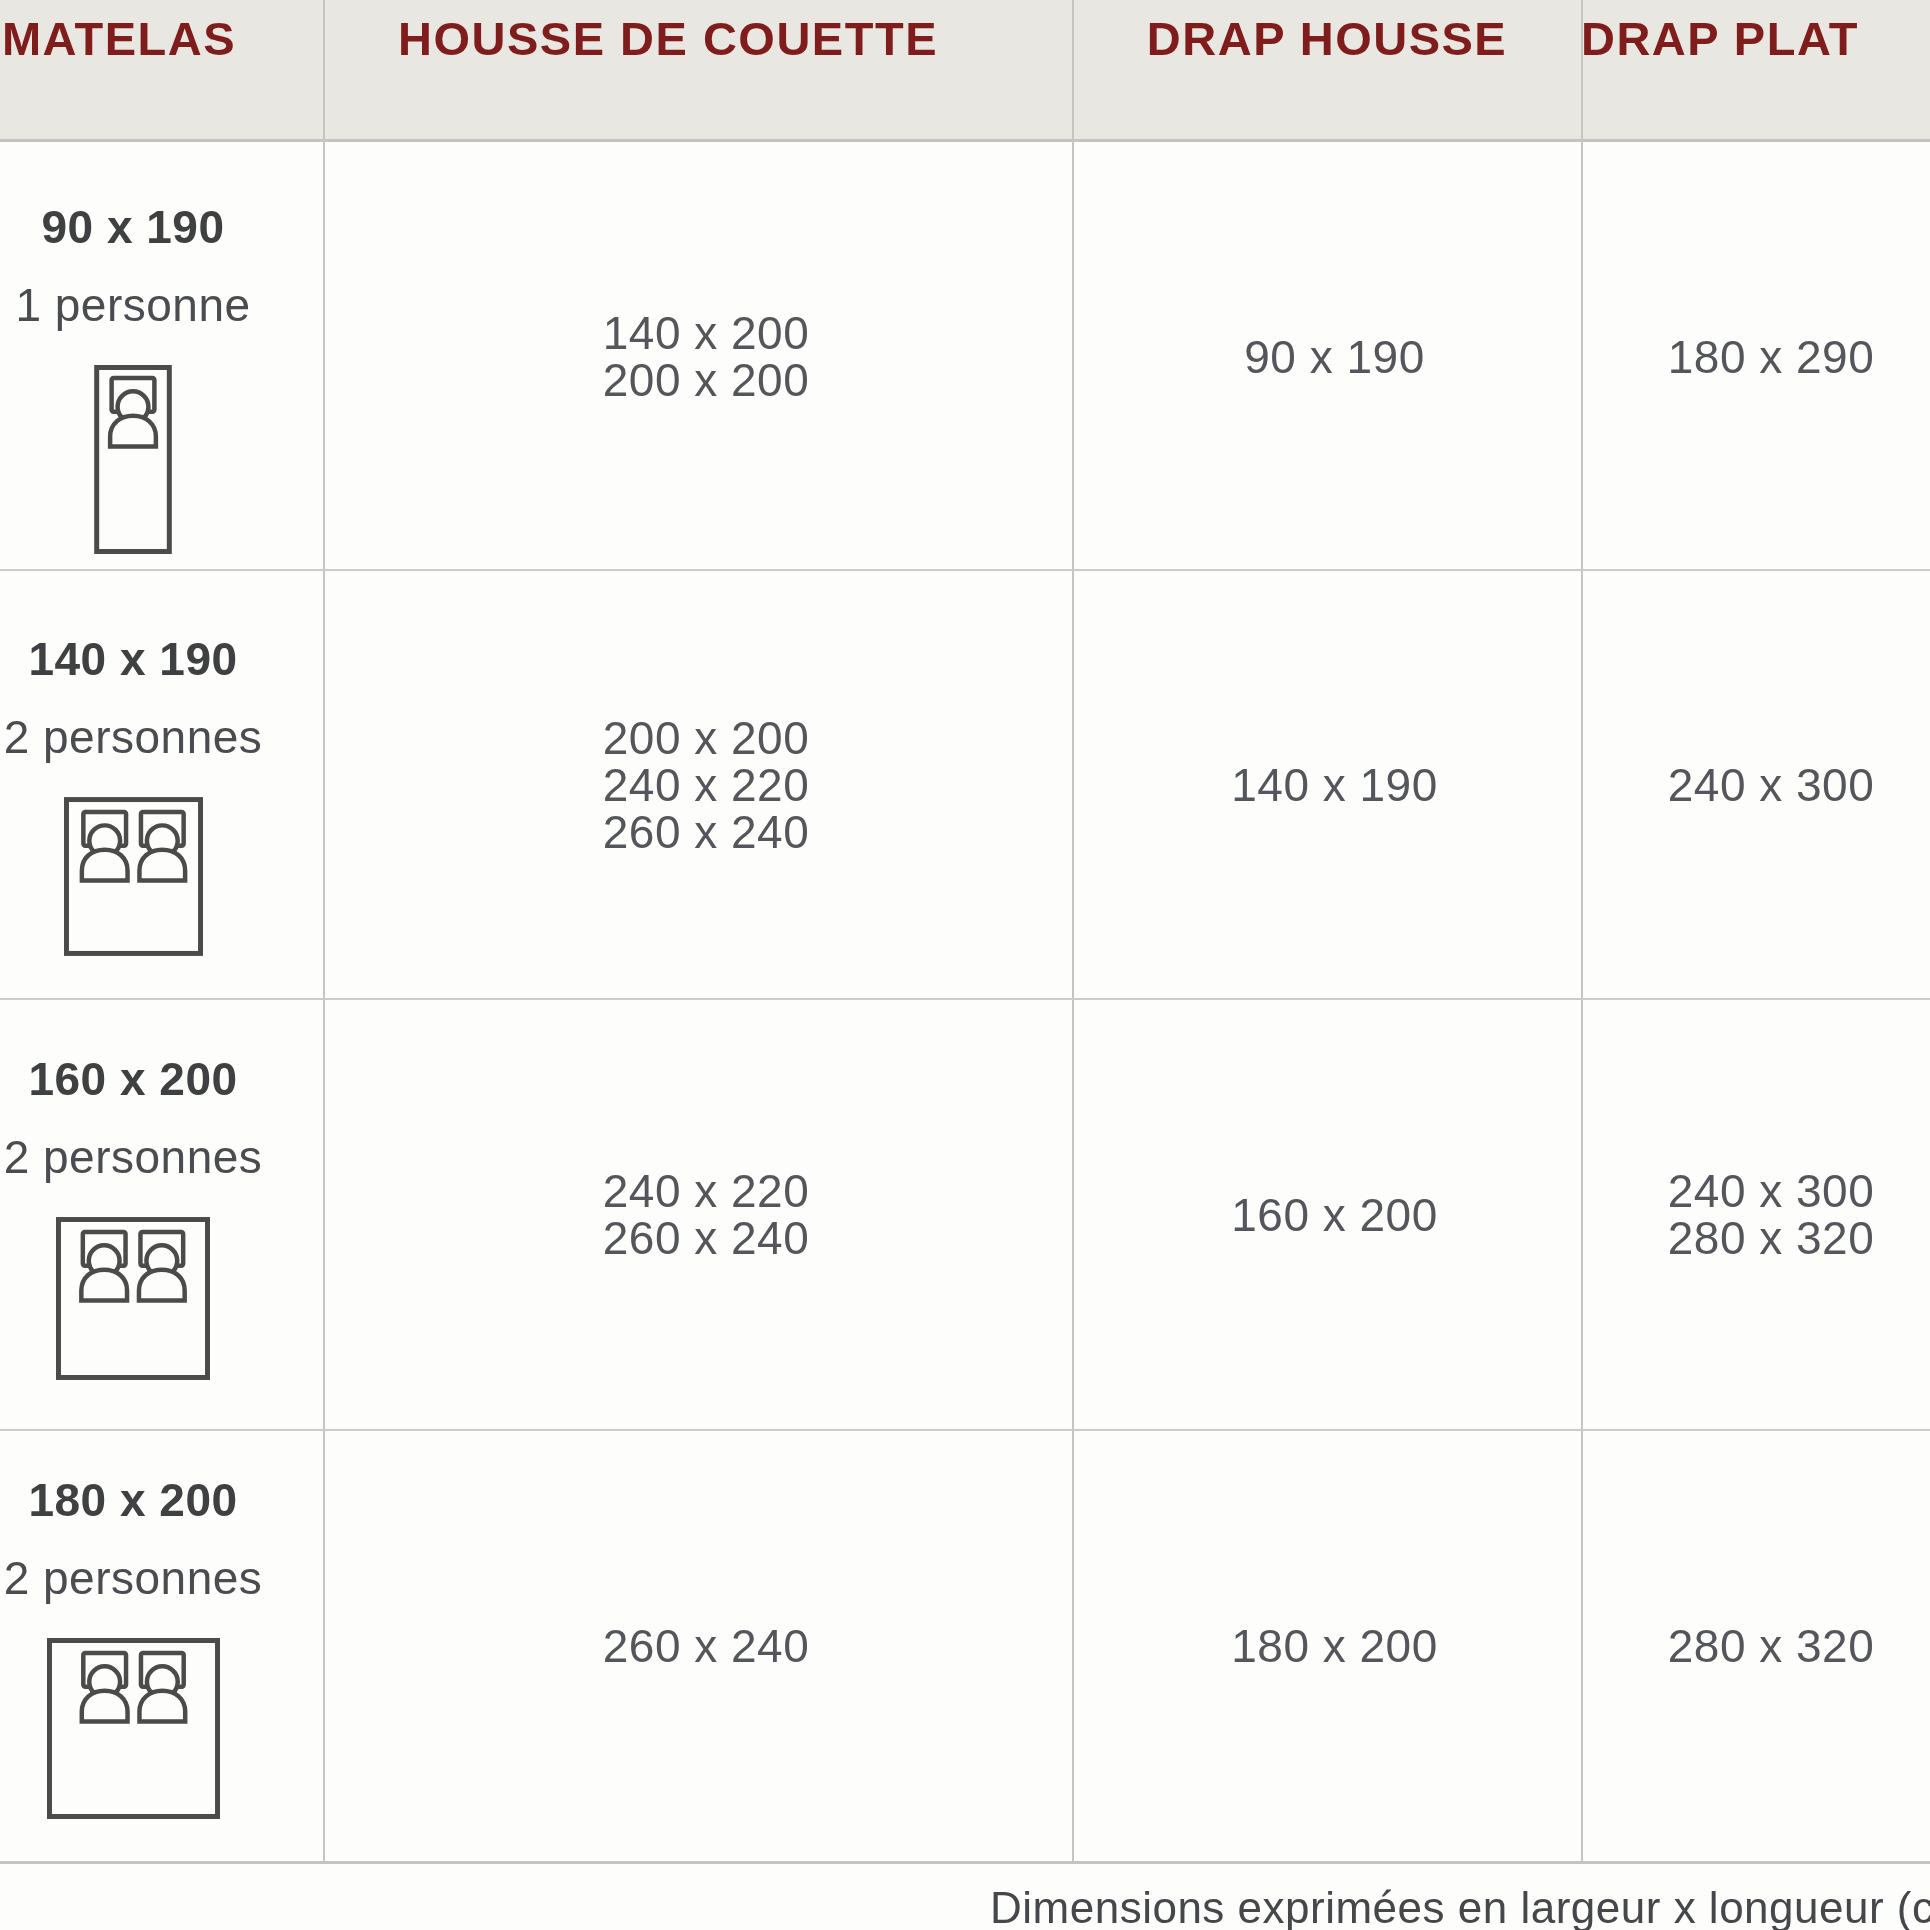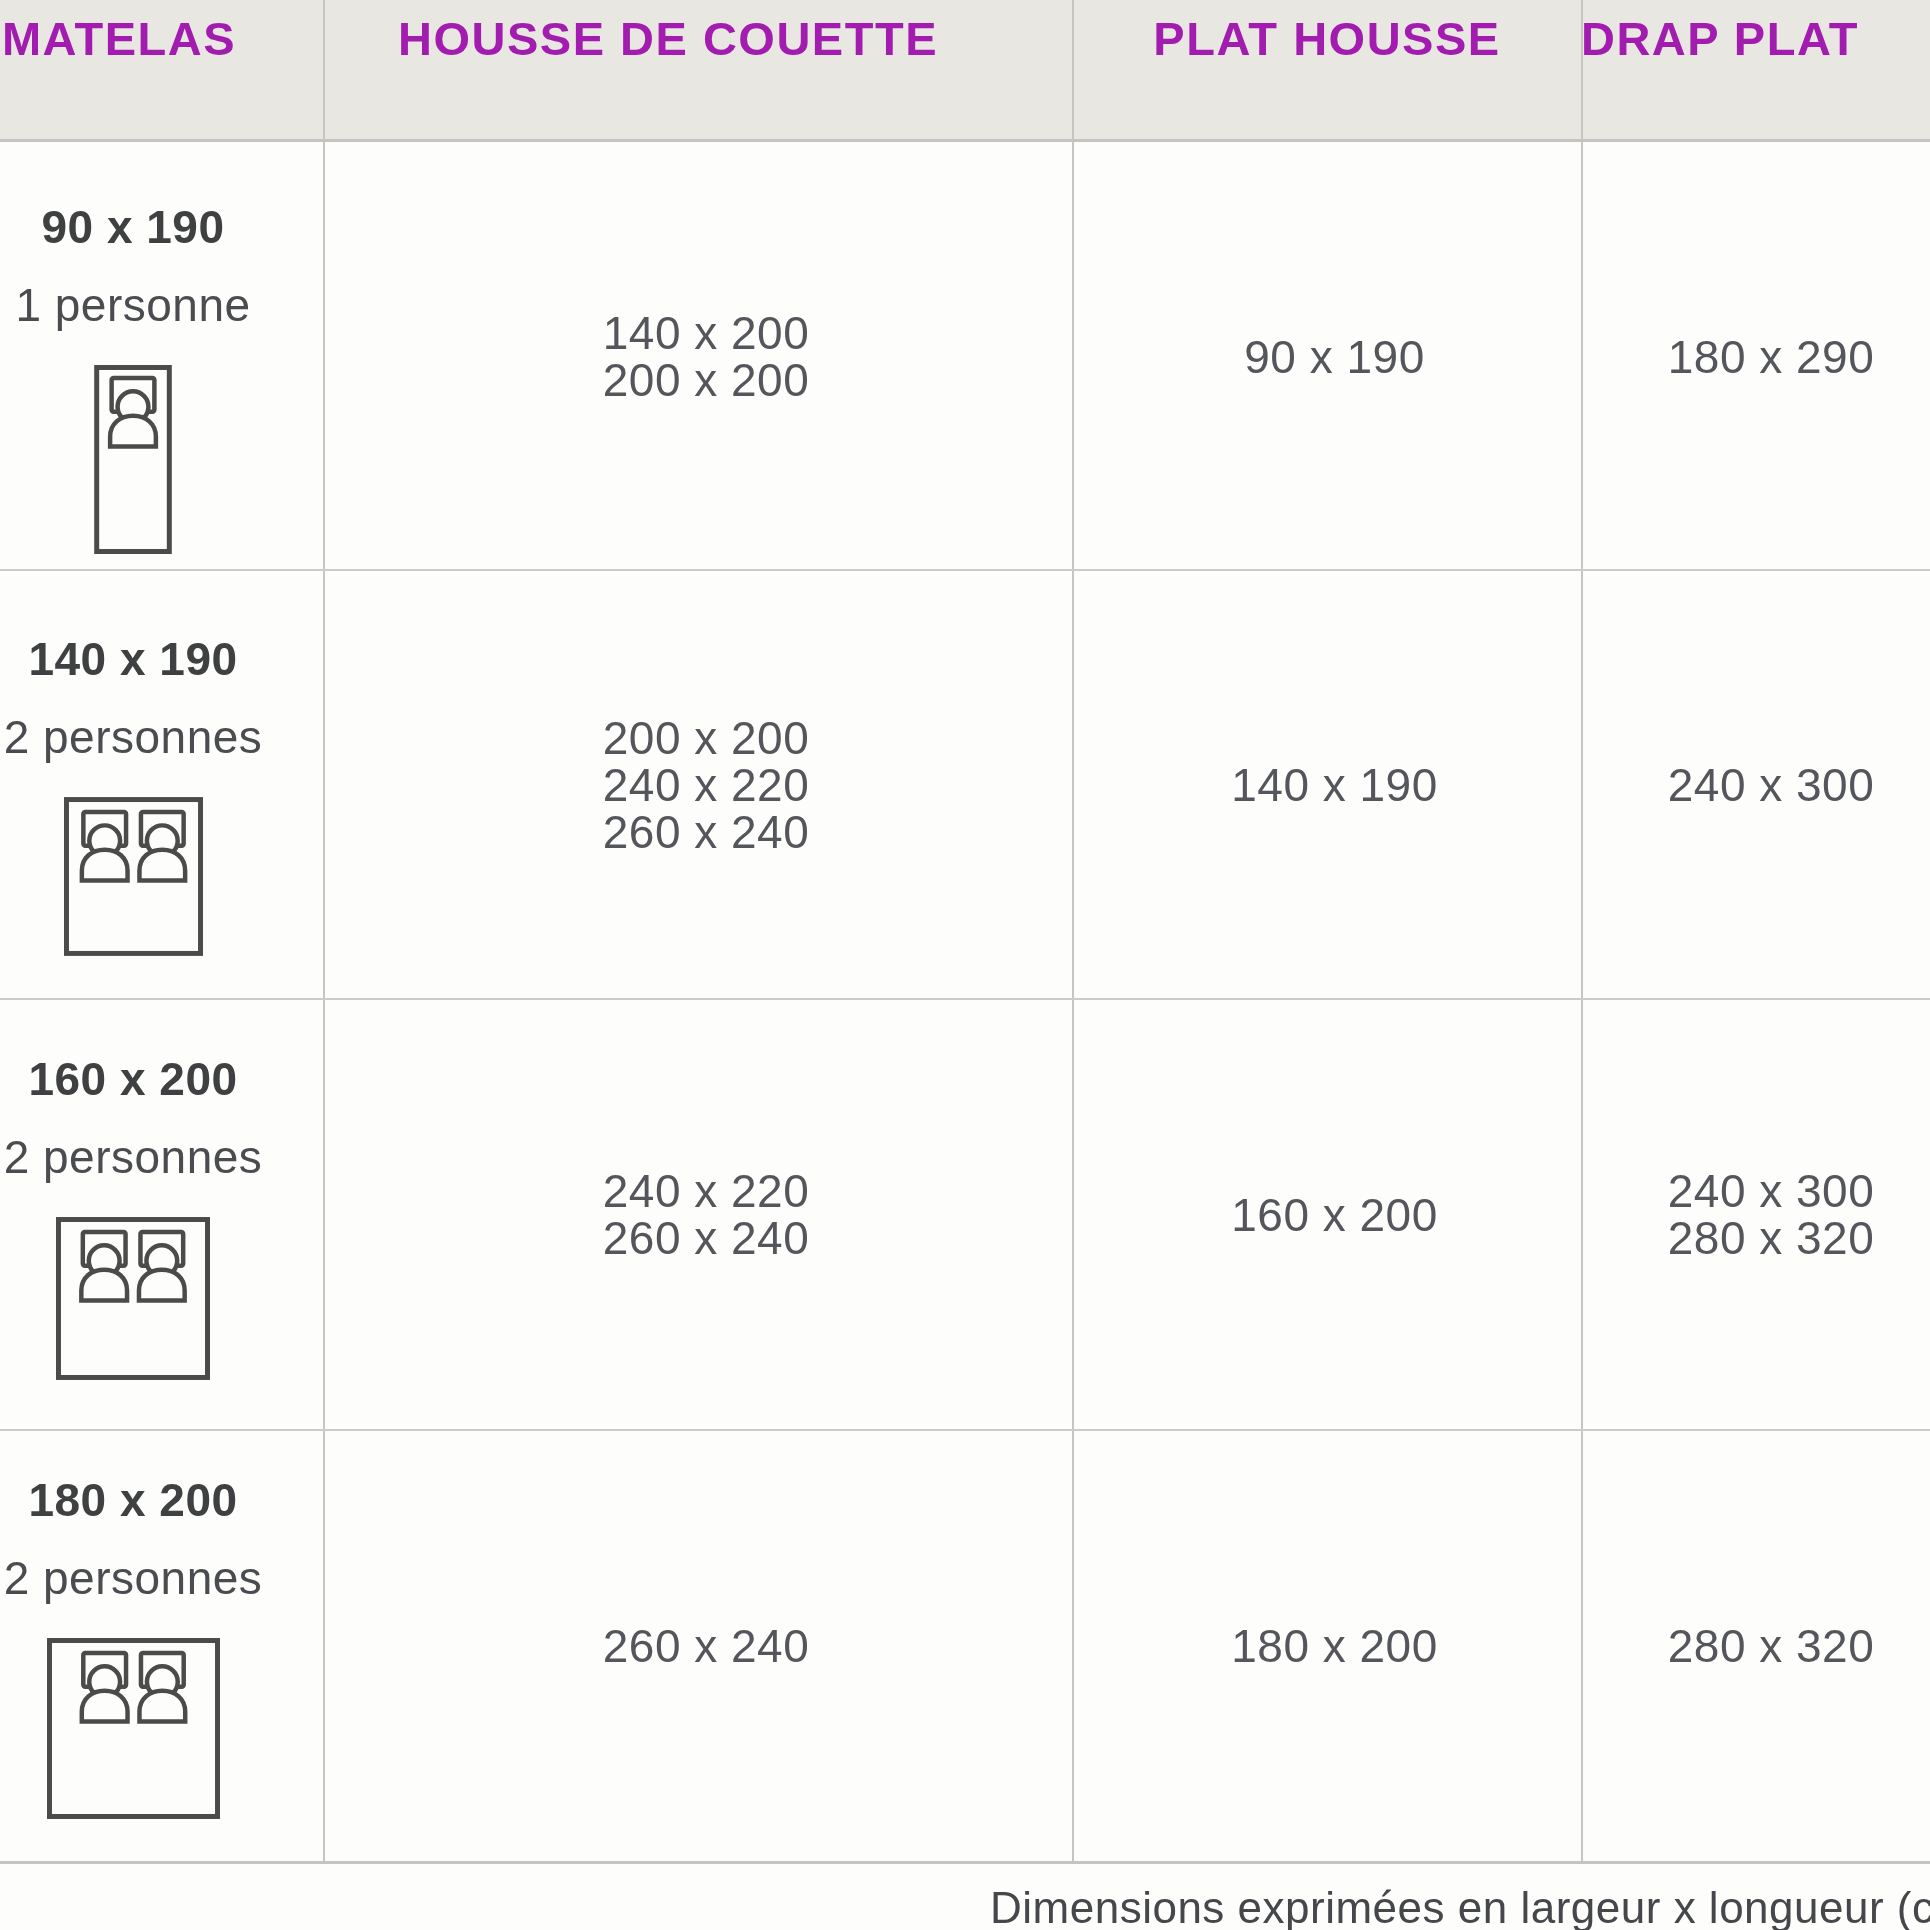--- a/index.html
+++ b/index.html
@@ -15,21 +15,21 @@
   .header-band{
     position:absolute;left:0;top:0;width:1930px;height:142px;
     background:#e9e7e1;
     border-bottom:3px solid #c5c4c0;
     box-sizing:border-box;
   }
   .col-header{
     position:absolute;top:14px;
     transform:translateX(-50%);
     font-size:47px;font-weight:700;letter-spacing:1.5px;
-    color:#a21caf;white-space:nowrap;line-height:50px;
+    color:#7f1d1d;white-space:nowrap;line-height:50px;
   }
   .ch-1{left:119px;}
   .ch-2{left:668px;}
   .ch-3{left:1327px;}
   .ch-4{left:1720px;}
   
   .vline{position:absolute;top:0;width:2px;height:1861px;background:#c6c5c1;}
   .v1{left:323px;}
   .v2{left:1072px;}
   .v3{left:1581px;}
@@ -81,21 +81,21 @@
     font-size:44px;color:#45474b;line-height:48px;
     white-space:nowrap;letter-spacing:0.5px;
   }
 </style>
 </head>
 <body>
 
 <div class="header-band"></div>
 <div class="col-header ch-1">MATELAS</div>
 <div class="col-header ch-2">HOUSSE DE COUETTE</div>
-<div class="col-header ch-3">PLAT HOUSSE</div>
+<div class="col-header ch-3">DRAP HOUSSE</div>
 <div class="col-header ch-4">DRAP PLAT</div>
 
 <div class="vline v1"></div>
 <div class="vline v2"></div>
 <div class="vline v3"></div>
 <div class="hline h1"></div>
 <div class="hline h2"></div>
 <div class="hline h3"></div>
 <div class="hline hbottom"></div>
 

